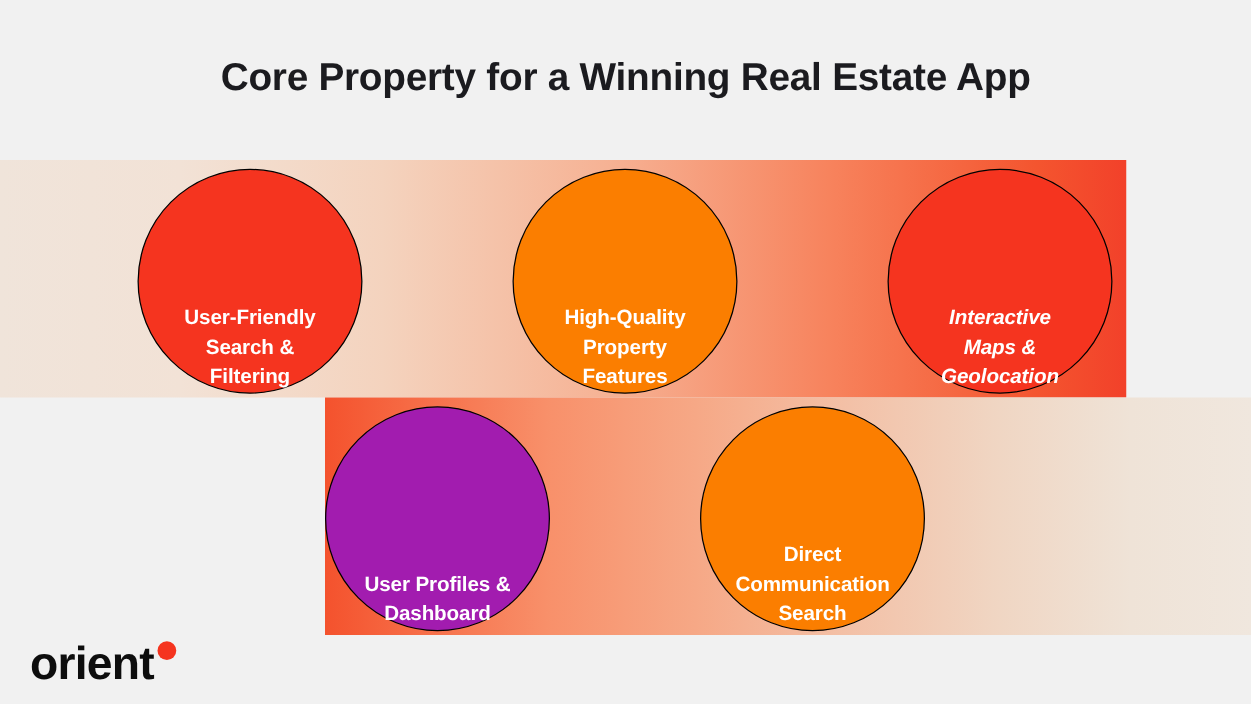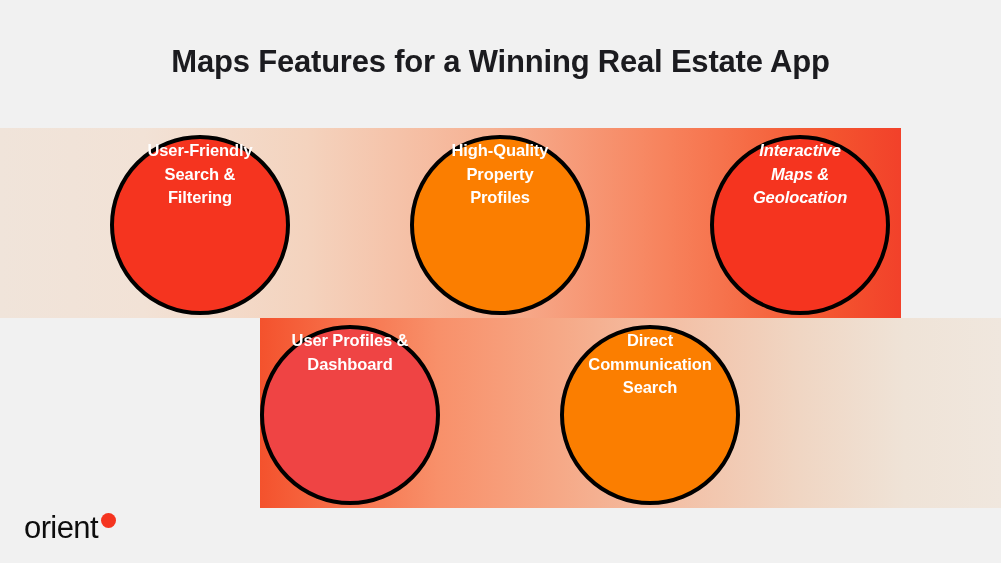--- a/index.html
+++ b/index.html
@@ -74,56 +74,56 @@
     );
   }
 
   
   .circle {
     position: absolute;
     z-index: 3;
     width: 180px;
     height: 180px;
     border-radius: 50%;
-    border: 4px solid #000000;
+    border: 1px solid #000000;
     box-sizing: border-box;
     display: flex;
-    align-items: flex-start;
+    align-items: flex-end;
     justify-content: center;
     text-align: center;
   }
   .circle .label {
     color: #ffffff;
     font-size: 16.5px;
     font-weight: 700;
     line-height: 1.43;
     letter-spacing: -0.1px;
     padding: 0 10px;
     font-family: "Liberation Sans", sans-serif;
     white-space: pre-line;
   }
 
   .c1 { left: 110px;  top: 135px; background: #f5341f; }
   .c2 { left: 410px;  top: 135px; background: #fb7e00; }
   .c3 { left: 710px;  top: 135px; background: #f5341f; font-style: italic; }
-  .c4 { left: 260px;  top: 325px; background: #ef4444; }
+  .c4 { left: 260px;  top: 325px; background: #a21caf; }
   .c5 { left: 560px;  top: 325px; background: #fb7e00; }
 
   
   .logo {
     position: absolute;
     z-index: 4;
     left: 24px;
     top: 512px;
     display: flex;
     align-items: flex-start;
   }
   .logo-word {
-    font-size: 31px;
-    font-weight: 400;
+    font-size: 37px;
+    font-weight: 700;
     color: #0d0d0d;
     letter-spacing: -0.6px;
     line-height: 1;
     font-family: "Liberation Sans", sans-serif;
   }
   .logo-dot {
     width: 15px;
     height: 15px;
     border-radius: 50%;
     background: #f5341f;
@@ -133,32 +133,32 @@
   }
 </style>
 </head>
 <body>
 
 <div class="stage">
 
   <div class="band band-top"></div>
   <div class="band band-bottom"></div>
 
-  <div class="title">Maps Features for a Winning Real Estate App</div>
+  <div class="title">Core Property for a Winning Real Estate App</div>
 
   <div class="circle c1">
     <span class="label">User-Friendly
 Search &amp;
 Filtering</span>
   </div>
 
   <div class="circle c2">
     <span class="label">High-Quality
 Property
-Profiles</span>
+Features</span>
   </div>
 
   <div class="circle c3">
     <span class="label">Interactive
 Maps &amp;
 Geolocation</span>
   </div>
 
   <div class="circle c4">
     <span class="label">User Profiles &amp;

